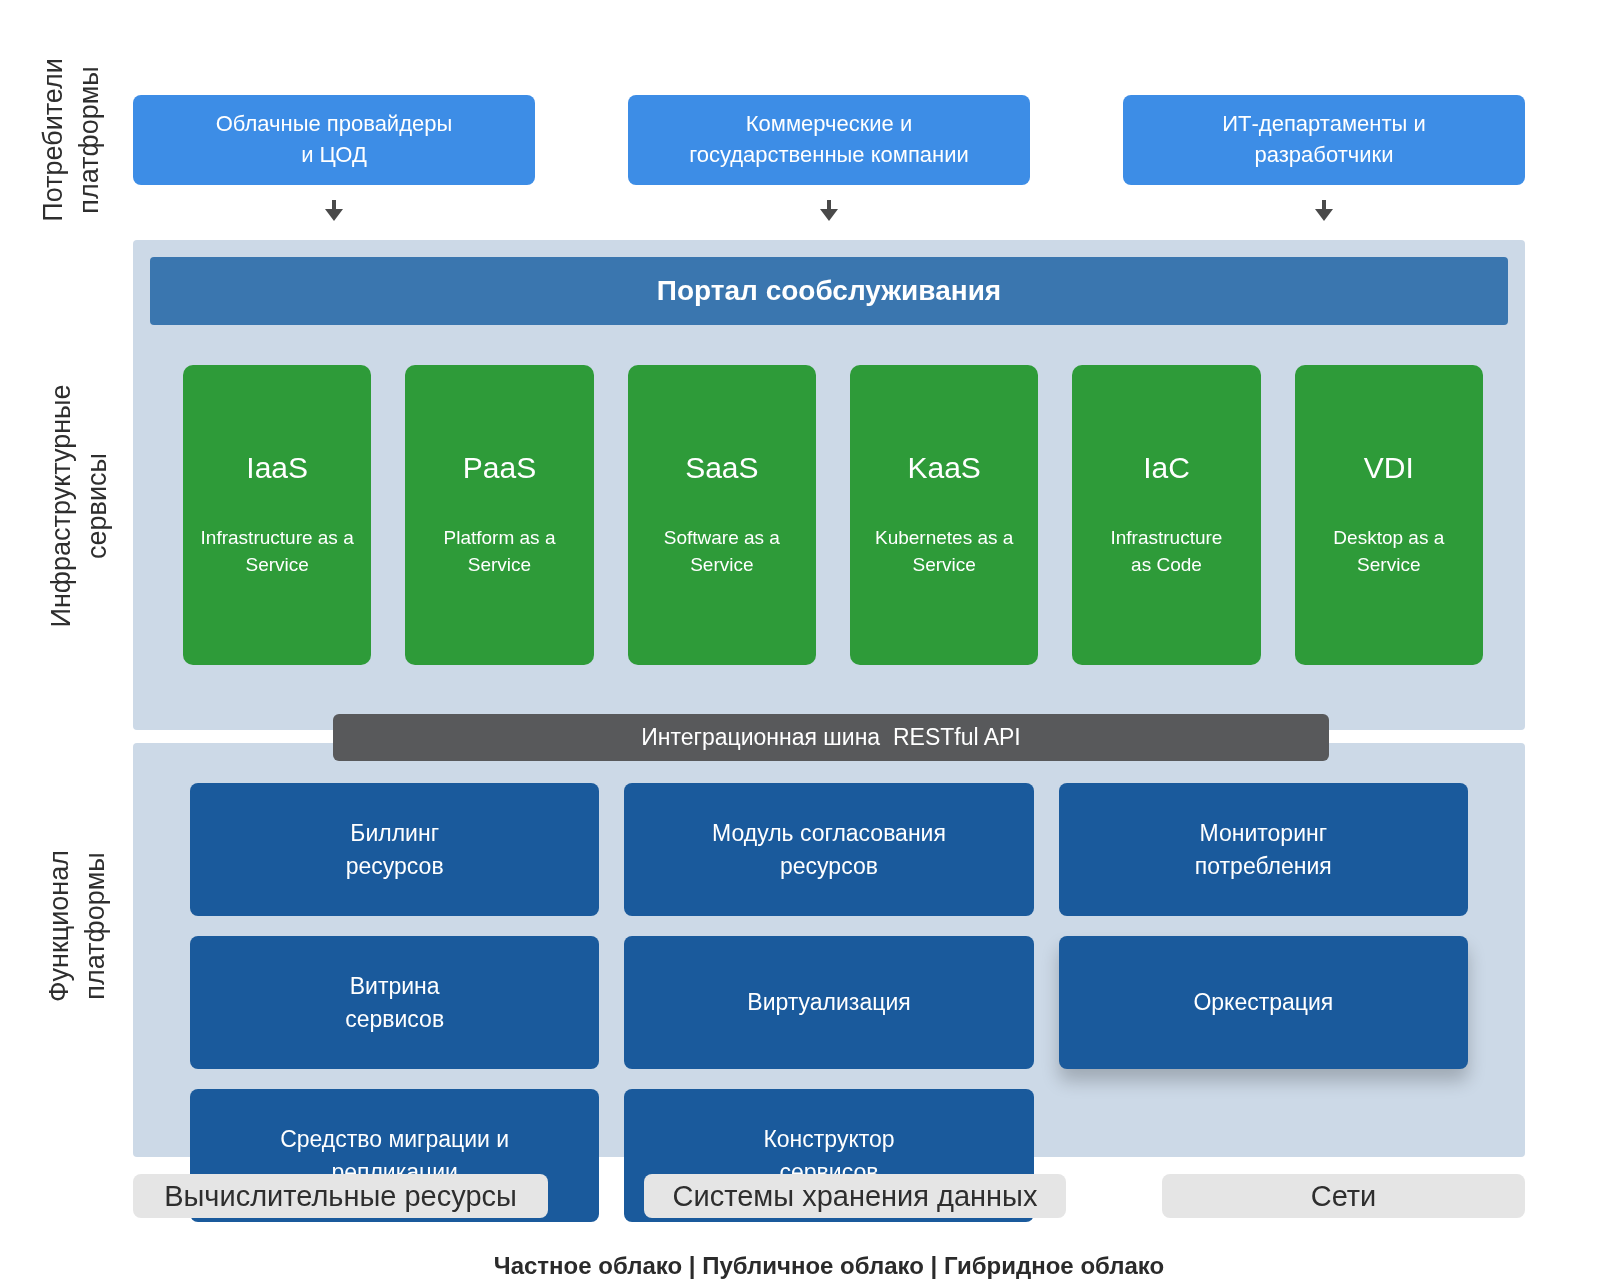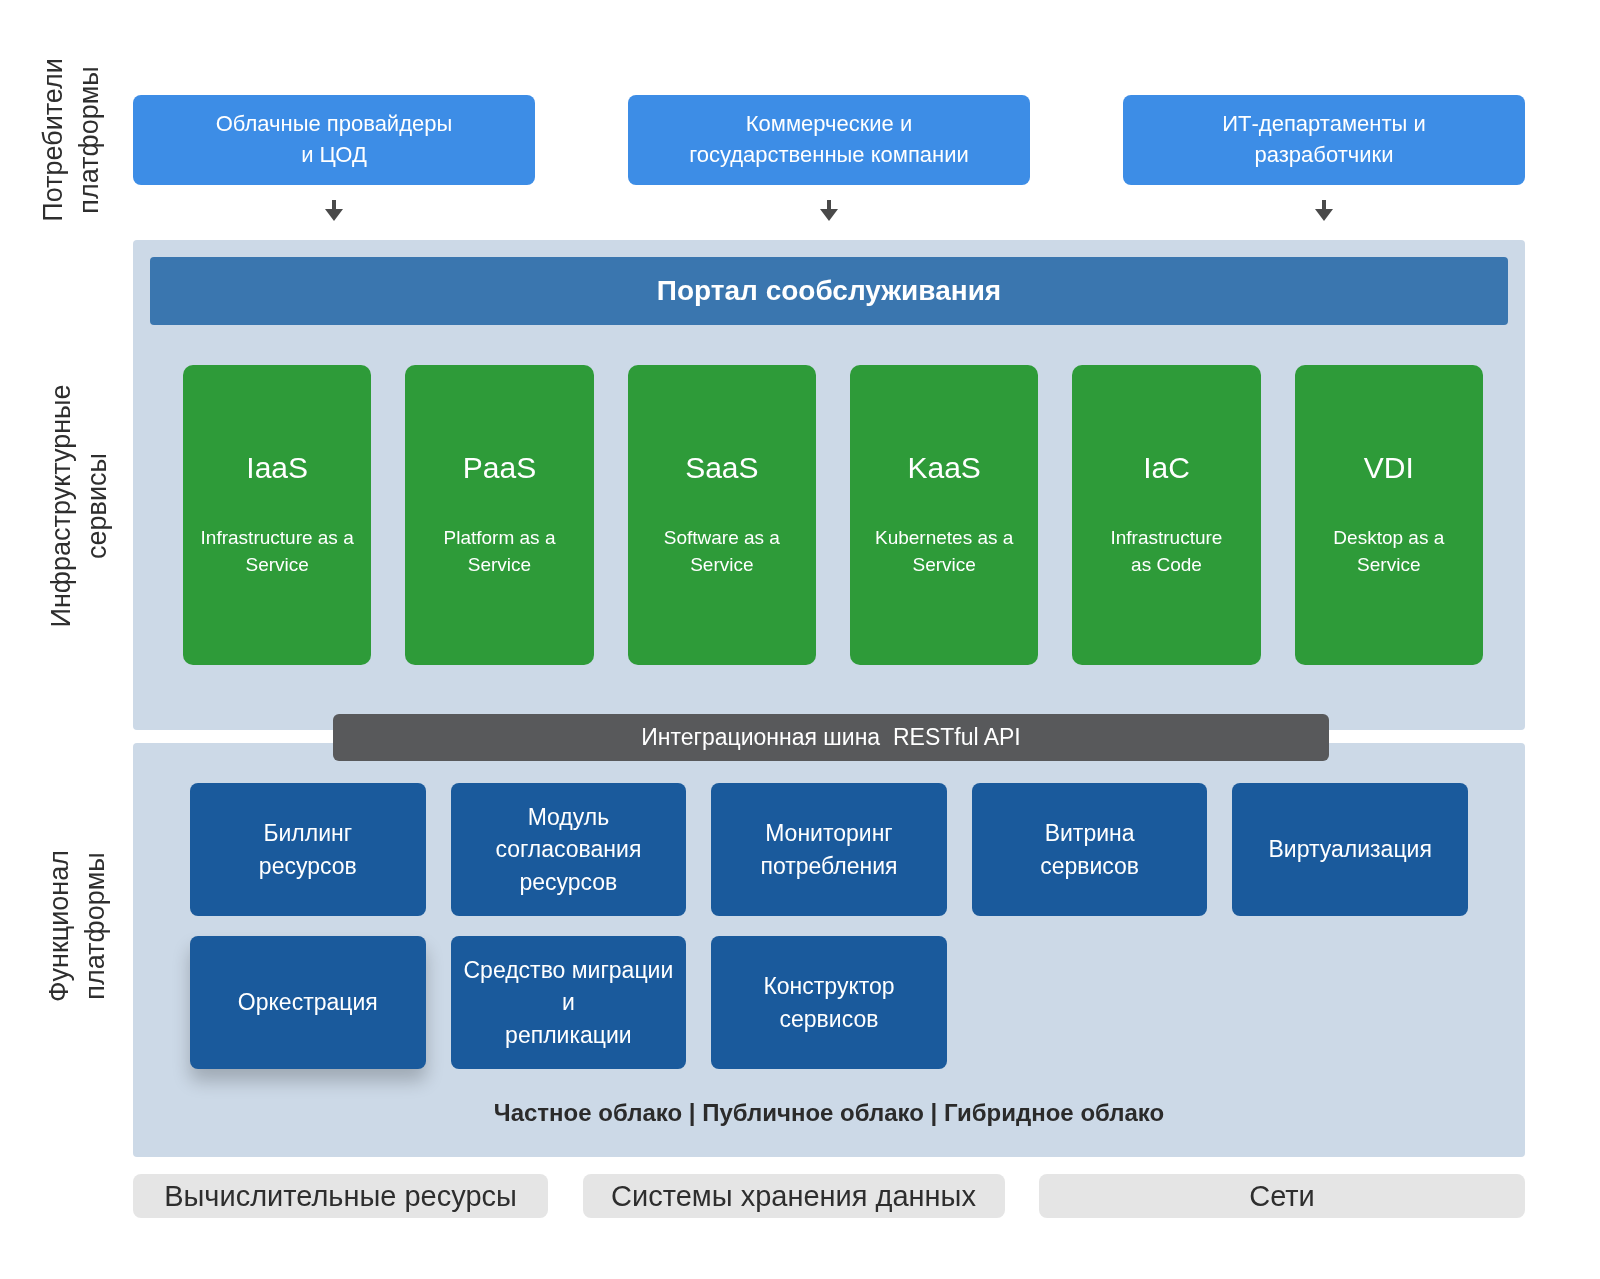--- a/index.html
+++ b/index.html
@@ -109,21 +109,21 @@
   
   .func-panel {
     position: absolute;
     left: 133px; top: 743px; width: 1392px; height: 414px;
     background: var(--panel_bg, #ccd9e7);
     border-radius: 4px;
     padding: 40px 57px 0 57px;
   }
   .modules-grid {
     display: grid;
-    grid-template-columns: repeat(5, 1fr);
+    grid-template-columns: repeat(3, 1fr);
     grid-auto-rows: 133px;
     column-gap: 25px; row-gap: 20px;
   }
   .module-box {
     background: var(--module_blue, #1a5a9c);
     border-radius: 8px;
     color: #ffffff;
     display: flex; align-items: center; justify-content: center;
     text-align: center;
     font-size: 23px; font-weight: 500; line-height: 1.4;
@@ -248,16 +248,16 @@
 репликации</div>
       <div class="module-box">Конструктор
 сервисов</div>
     </div>
     <div class="cloud-caption">Частное облако | Публичное облако | Гибридное облако</div>
   </div>
 
   <div class="resources-row">
     <div class="resource-box" style="width:415px;">Вычислительные ресурсы</div>
     <div class="resource-box" style="width:422px;text-align:center;">Системы хранения данных</div>
-    <div class="resource-box" style="width:486px;">Сети</div>
+    <div class="resource-box" style="width:363px;">Сети</div>
   </div>
 
 </div>
 
 </body></html>

